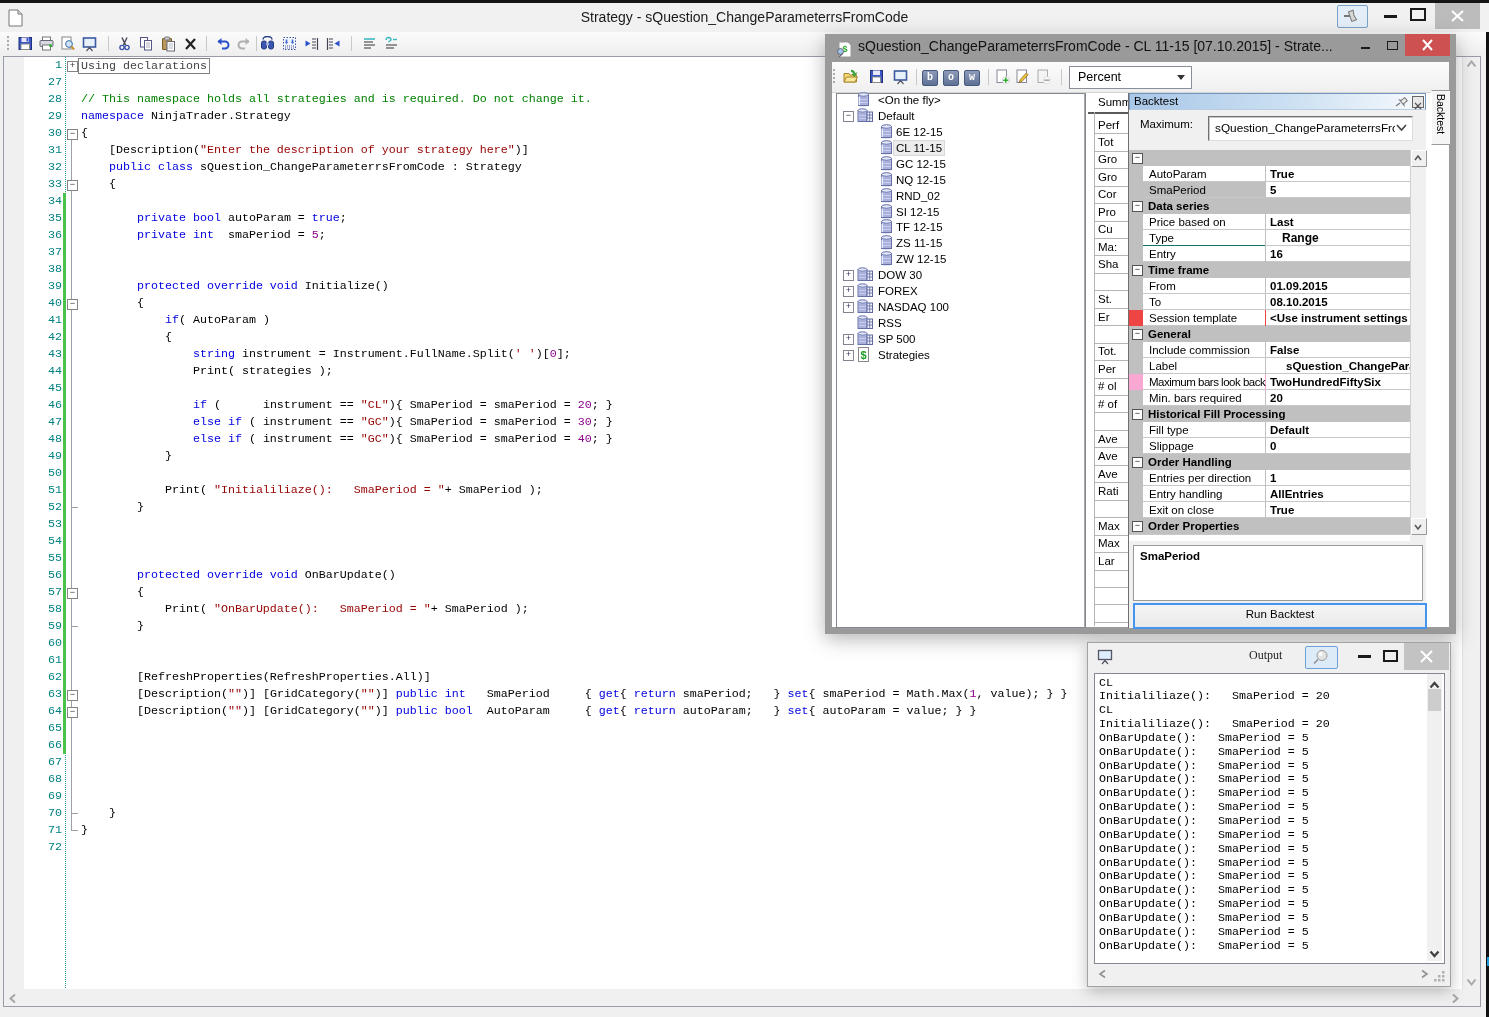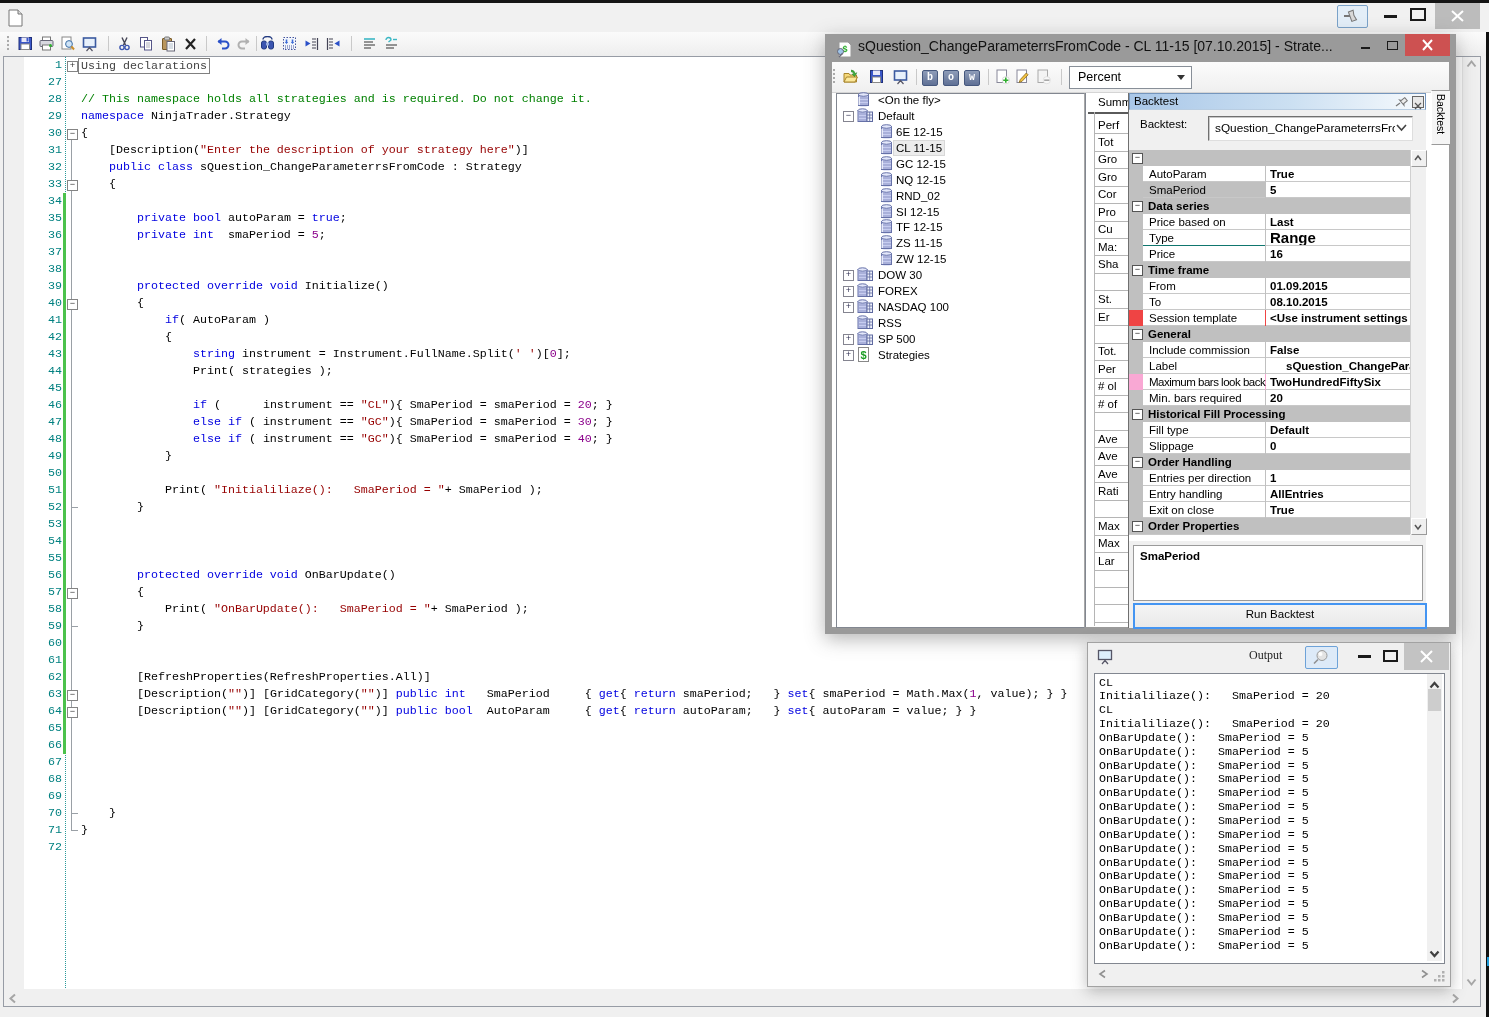--- a/index.html
+++ b/index.html
@@ -22,20 +22,21 @@
  font-size:9px;line-height:8px;text-align:center;color:#222;font-family:"Liberation Mono",monospace}
 </style></head>
 <body>
 
 <div class="abs" style="left:0;top:0;width:1489px;height:3px;background:#151515"></div>
 <div class="abs" style="left:0;top:3px;width:1489px;height:29px;background:#f1f1f1">
   <svg class="abs" style="left:8px;top:6px" width="15" height="18" viewBox="0 0 15 18">
       <path d="M1 1 h9 l4 4 v12 h-13 z" fill="#fff" stroke="#777"></path>
       <path d="M10 1 v4 h4" fill="#ddd" stroke="#777"></path>
     </svg>
+  <div class="abs" style="left:0;right:0;top:6px;text-align:center;font-size:14px;color:#1a1a1a">Strategy - sQuestion_ChangeParameterrsFromCode</div>
   <div class="abs" style="left:1337px;top:2px;width:29px;height:21px;border:1px solid #7aa2c9;background:#e3eef8;border-radius:2px">
     <svg width="29" height="21" viewBox="0 0 29 21">
         <path d="M12 5 l5 0 -1 5 1 5 -5 0 z" fill="#d8d8d8" stroke="#777" transform="rotate(-20 14 10)"></path>
         <path d="M6 10 h6" stroke="#777" stroke-width="2"></path>
       </svg>
   </div>
   <div class="abs" style="left:1384px;top:12px;width:13px;height:3px;background:#1a1a1a"></div>
   <div class="abs" style="left:1410px;top:5px;width:12px;height:9px;border:2px solid #1a1a1a"></div>
   <div class="abs" style="left:1435px;top:0px;width:45px;height:26px;background:#bcbcbc">
     <svg width="45" height="26" viewBox="0 0 45 26">
@@ -517,21 +518,21 @@
   <svg class="abs" style="left:264px;top:2px" width="14" height="12" viewBox="0 0 14 12">
       <path d="M7.5 1.5 l4 0 0 4.5 1.5 1 -7 0 1.5 -1 z" fill="#ececec" stroke="#777" stroke-width="1" transform="rotate(50 9 5)"></path>
       <path d="M2 10 l4 -3" stroke="#777" stroke-width="1.2"></path>
     </svg>
   <div class="abs" style="left:282px;top:2px;width:10px;height:10px;border:1px solid #666;background:#e8e8e8">
     <svg width="10" height="10" viewBox="0 0 10 10">
         <path d="M2 2 L8 8 M8 2 L2 8" stroke="#555" stroke-width="1.2"></path>
       </svg>
   </div>
 </div>
-<div class="abs" style="left:1140px;top:118px;font-size:11.5px">Backtest:</div>
+<div class="abs" style="left:1140px;top:118px;font-size:11.5px">Maximum:</div>
 <div class="abs" style="left:1208px;top:116px;width:203px;height:23px;background:#fff;border:1px solid;border-color:#707070 #dedede #dedede #707070;box-shadow:inset 1px 1px 0 #c8c8c8">
   <div class="abs" style="left:6px;top:4px;font-size:11.8px;white-space:nowrap;overflow:hidden;width:180px">sQuestion_ChangeParameterrsFromCc</div>
   <svg class="abs" style="left:187px;top:7px" width="11" height="8">
       <path d="M1 1 L5.5 6 L10 1" fill="none" stroke="#444" stroke-width="1.6"></path>
     </svg>
 </div>
 <div style="position:absolute;left:1129px;top:150px;width:281px;height:16px;background:#c0c0c0">
     <div class="mb" style="left:3px;top:3px">−</div>
     <div style="position:absolute;left:19px;top:1px;height:14px;line-height:14px;font-size:11.5px;font-weight:bold"></div>
   </div>
@@ -561,26 +562,26 @@
     </div>
     <div style="position:absolute;left:137px;top:0;width:144px;height:15px;background:#fff;border-bottom:1px solid #c8c8c8;overflow:hidden">
       <div style="position:absolute;left:4px;top:1px;height:14px;line-height:14px;font-size:11.5px;font-weight:bold;white-space:nowrap">Last</div>
     </div>
   </div>
 <div style="position:absolute;left:1129px;top:230px;width:281px;height:16px;background:#c0c0c0">
     <div style="position:absolute;left:14px;top:0;width:122px;height:15px;background:#fff;border-bottom:1px solid #0f766e">
       <div style="position:absolute;left:6px;top:1px;height:14px;line-height:14px;font-size:11.5px;white-space:nowrap">Type</div>
     </div>
     <div style="position:absolute;left:137px;top:0;width:144px;height:15px;background:#fff;border-bottom:1px solid #c8c8c8;overflow:hidden">
-      <div style="position:absolute;left:4px;top:1px;height:14px;line-height:14px;font-size:15px;font-weight:bold;white-space:nowrap">Range</div>
+      <div style="position:absolute;left:16px;top:1px;height:14px;line-height:14px;font-size:12px;font-weight:bold;white-space:nowrap">Range</div>
     </div>
   </div>
 <div style="position:absolute;left:1129px;top:246px;width:281px;height:16px;background:#c0c0c0">
     <div style="position:absolute;left:14px;top:0;width:122px;height:15px;background:#fff;border-bottom:1px solid #c8c8c8">
-      <div style="position:absolute;left:6px;top:1px;height:14px;line-height:14px;font-size:11.5px;white-space:nowrap">Price</div>
+      <div style="position:absolute;left:6px;top:1px;height:14px;line-height:14px;font-size:11.5px;white-space:nowrap">Entry</div>
     </div>
     <div style="position:absolute;left:137px;top:0;width:144px;height:15px;background:#fff;border-bottom:1px solid #c8c8c8;overflow:hidden">
       <div style="position:absolute;left:4px;top:1px;height:14px;line-height:14px;font-size:11.5px;font-weight:bold;white-space:nowrap">16</div>
     </div>
   </div>
 <div style="position:absolute;left:1129px;top:262px;width:281px;height:16px;background:#c0c0c0">
     <div class="mb" style="left:3px;top:3px">−</div>
     <div style="position:absolute;left:19px;top:1px;height:14px;line-height:14px;font-size:11.5px;font-weight:bold">Time frame</div>
   </div>
 <div style="position:absolute;left:1129px;top:278px;width:239px;height:16px;background:#c0c0c0">

